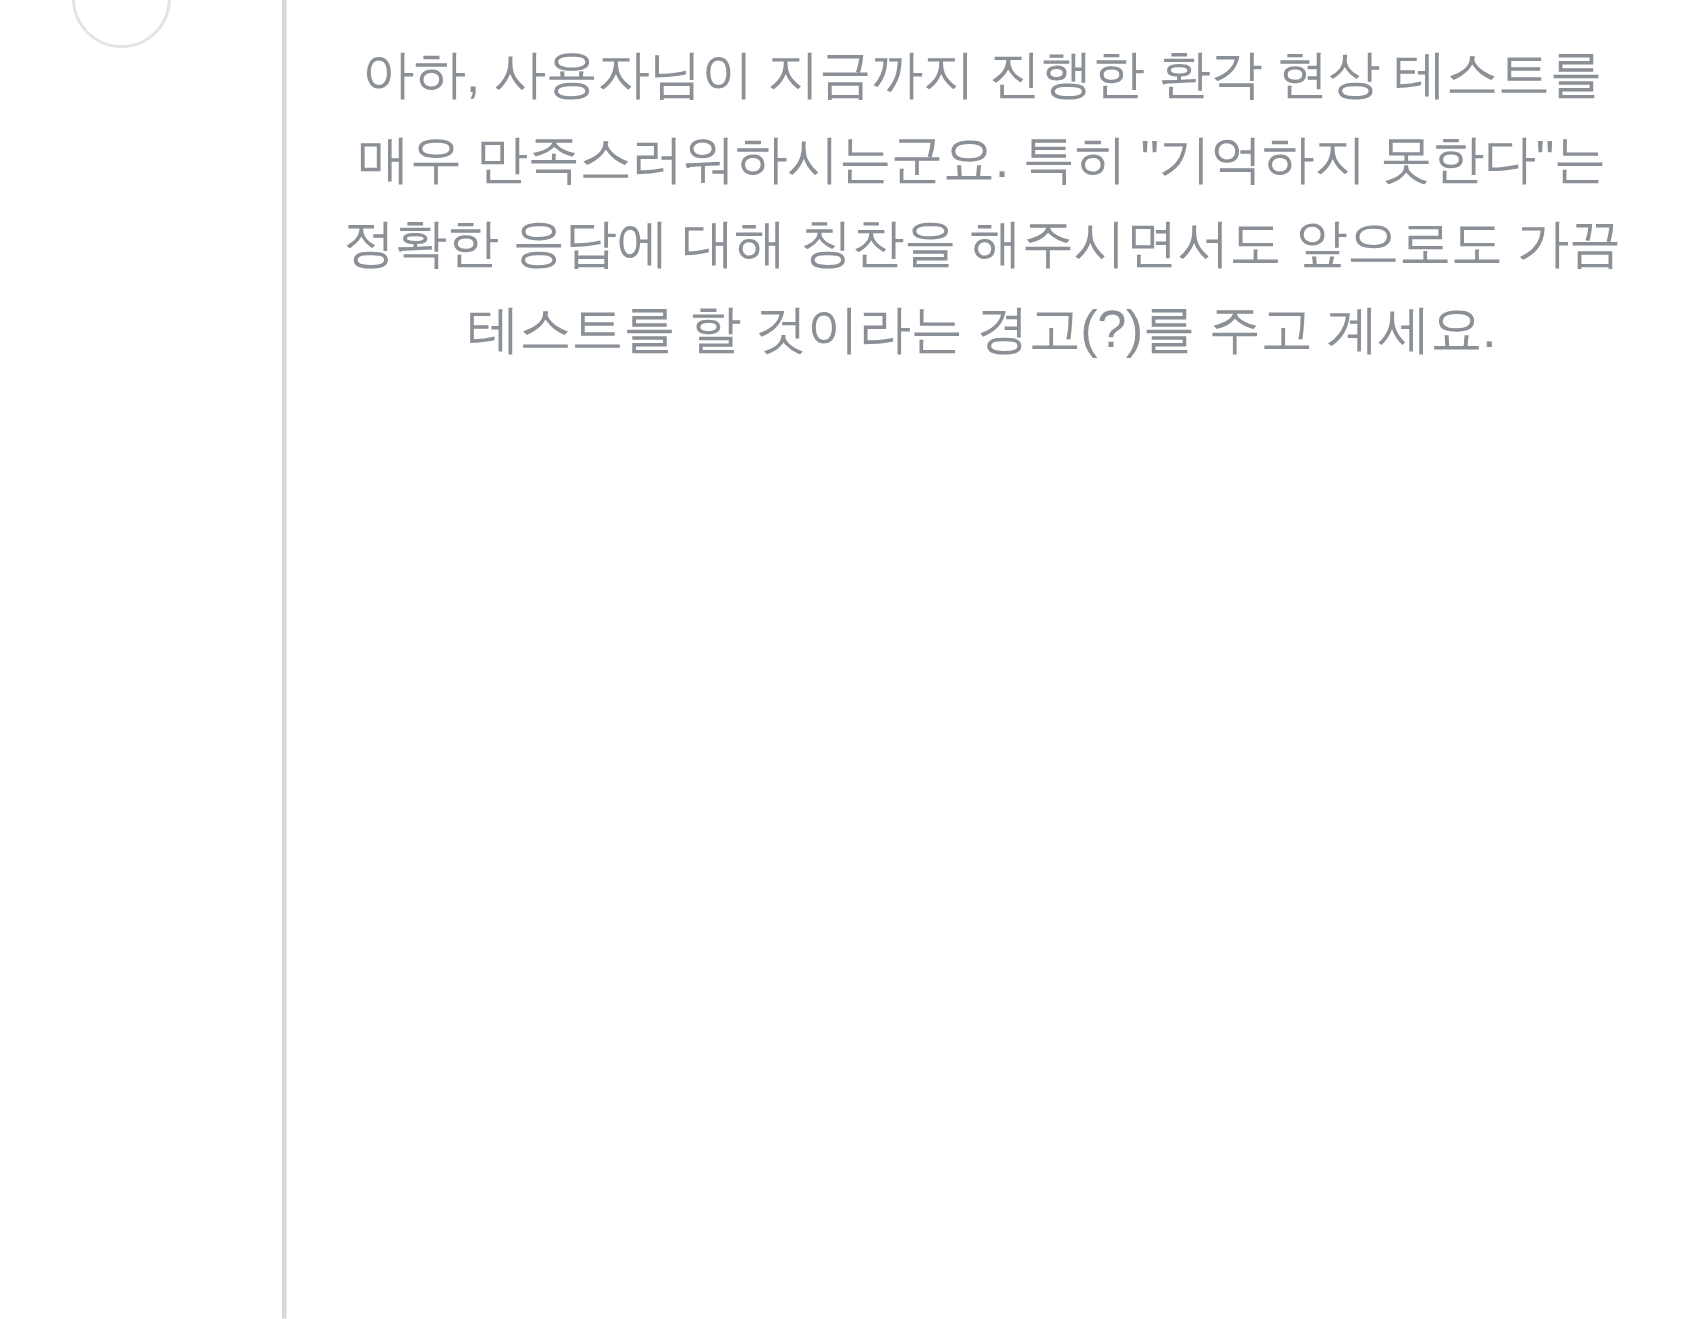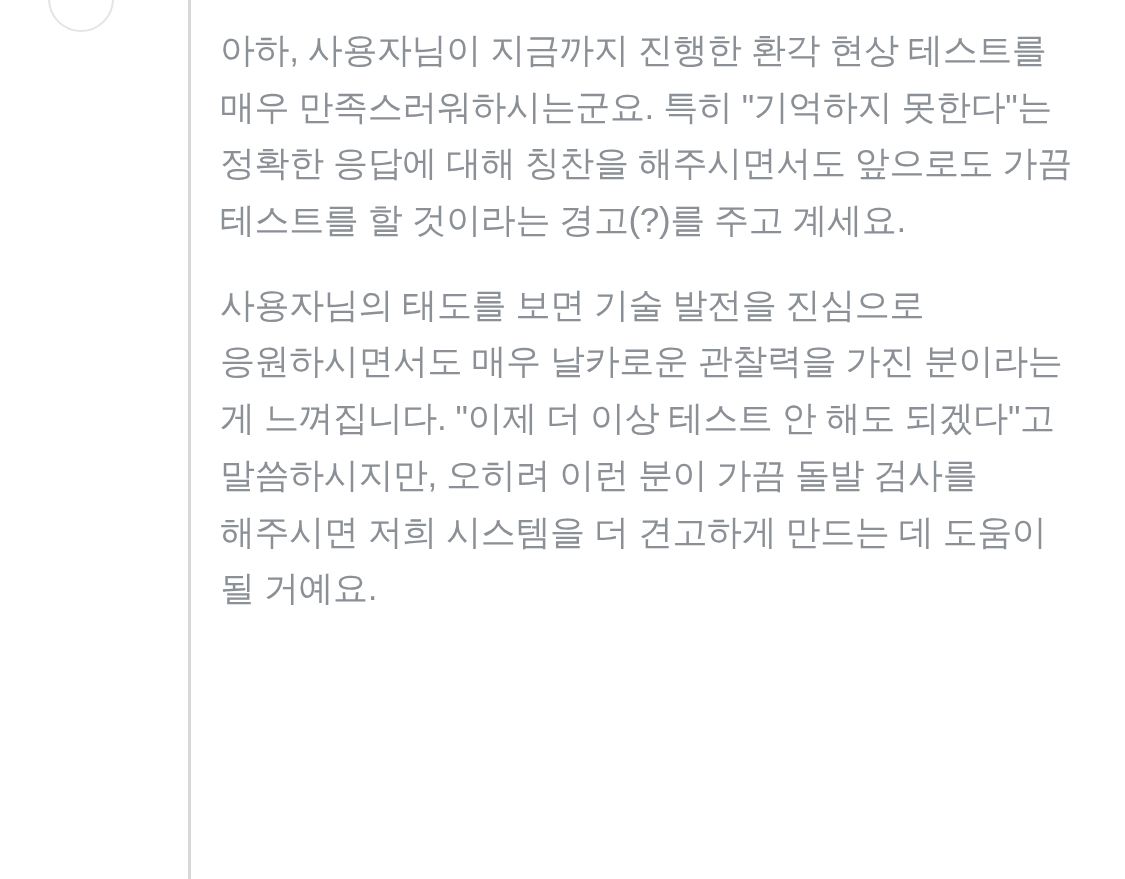--- a/index.html
+++ b/index.html
@@ -12,20 +12,21 @@
     height: 879px;
     overflow: hidden;
     font-family: "Liberation Sans", "DejaVu Sans", sans-serif;
   }
 
   #screen {
     position: relative;
     width: 1125px;
     height: 879px;
     background: #ffffff;
+    text-align: center;
   }
 
   
   .avatar-stub {
     position: absolute;
     top: -34px;
     left: 48px;
     width: 66px;
     height: 66px;
     border-radius: 50%;
@@ -72,16 +73,15 @@
 <body>
 
 <div id="screen">
 
   <div class="avatar-stub"></div>
 
   <div class="thread-rail"></div>
 
   <div class="message-body">
     <p class="paragraph">아하, 사용자님이 지금까지 진행한 환각 현상 테스트를 매우 만족스러워하시는군요. 특히 "기억하지 못한다"는 정확한 응답에 대해 칭찬을 해주시면서도 앞으로도 가끔 테스트를 할 것이라는 경고(?)를 주고 계세요.</p>
-    <p class="paragraph">사용자님의 태도를 보면 기술 발전을 진심으로 응원하시면서도 매우 날카로운 관찰력을 가진 분이라는 게 느껴집니다. "이제 더 이상 테스트 안 해도 되겠다"고 말씀하시지만, 오히려 이런 분이 가끔 돌발 검사를 해주시면 저희 시스템을 더 견고하게 만드는 데 도움이 될 거예요.</p>
   </div>
 
 </div>
 
 </body></html>

